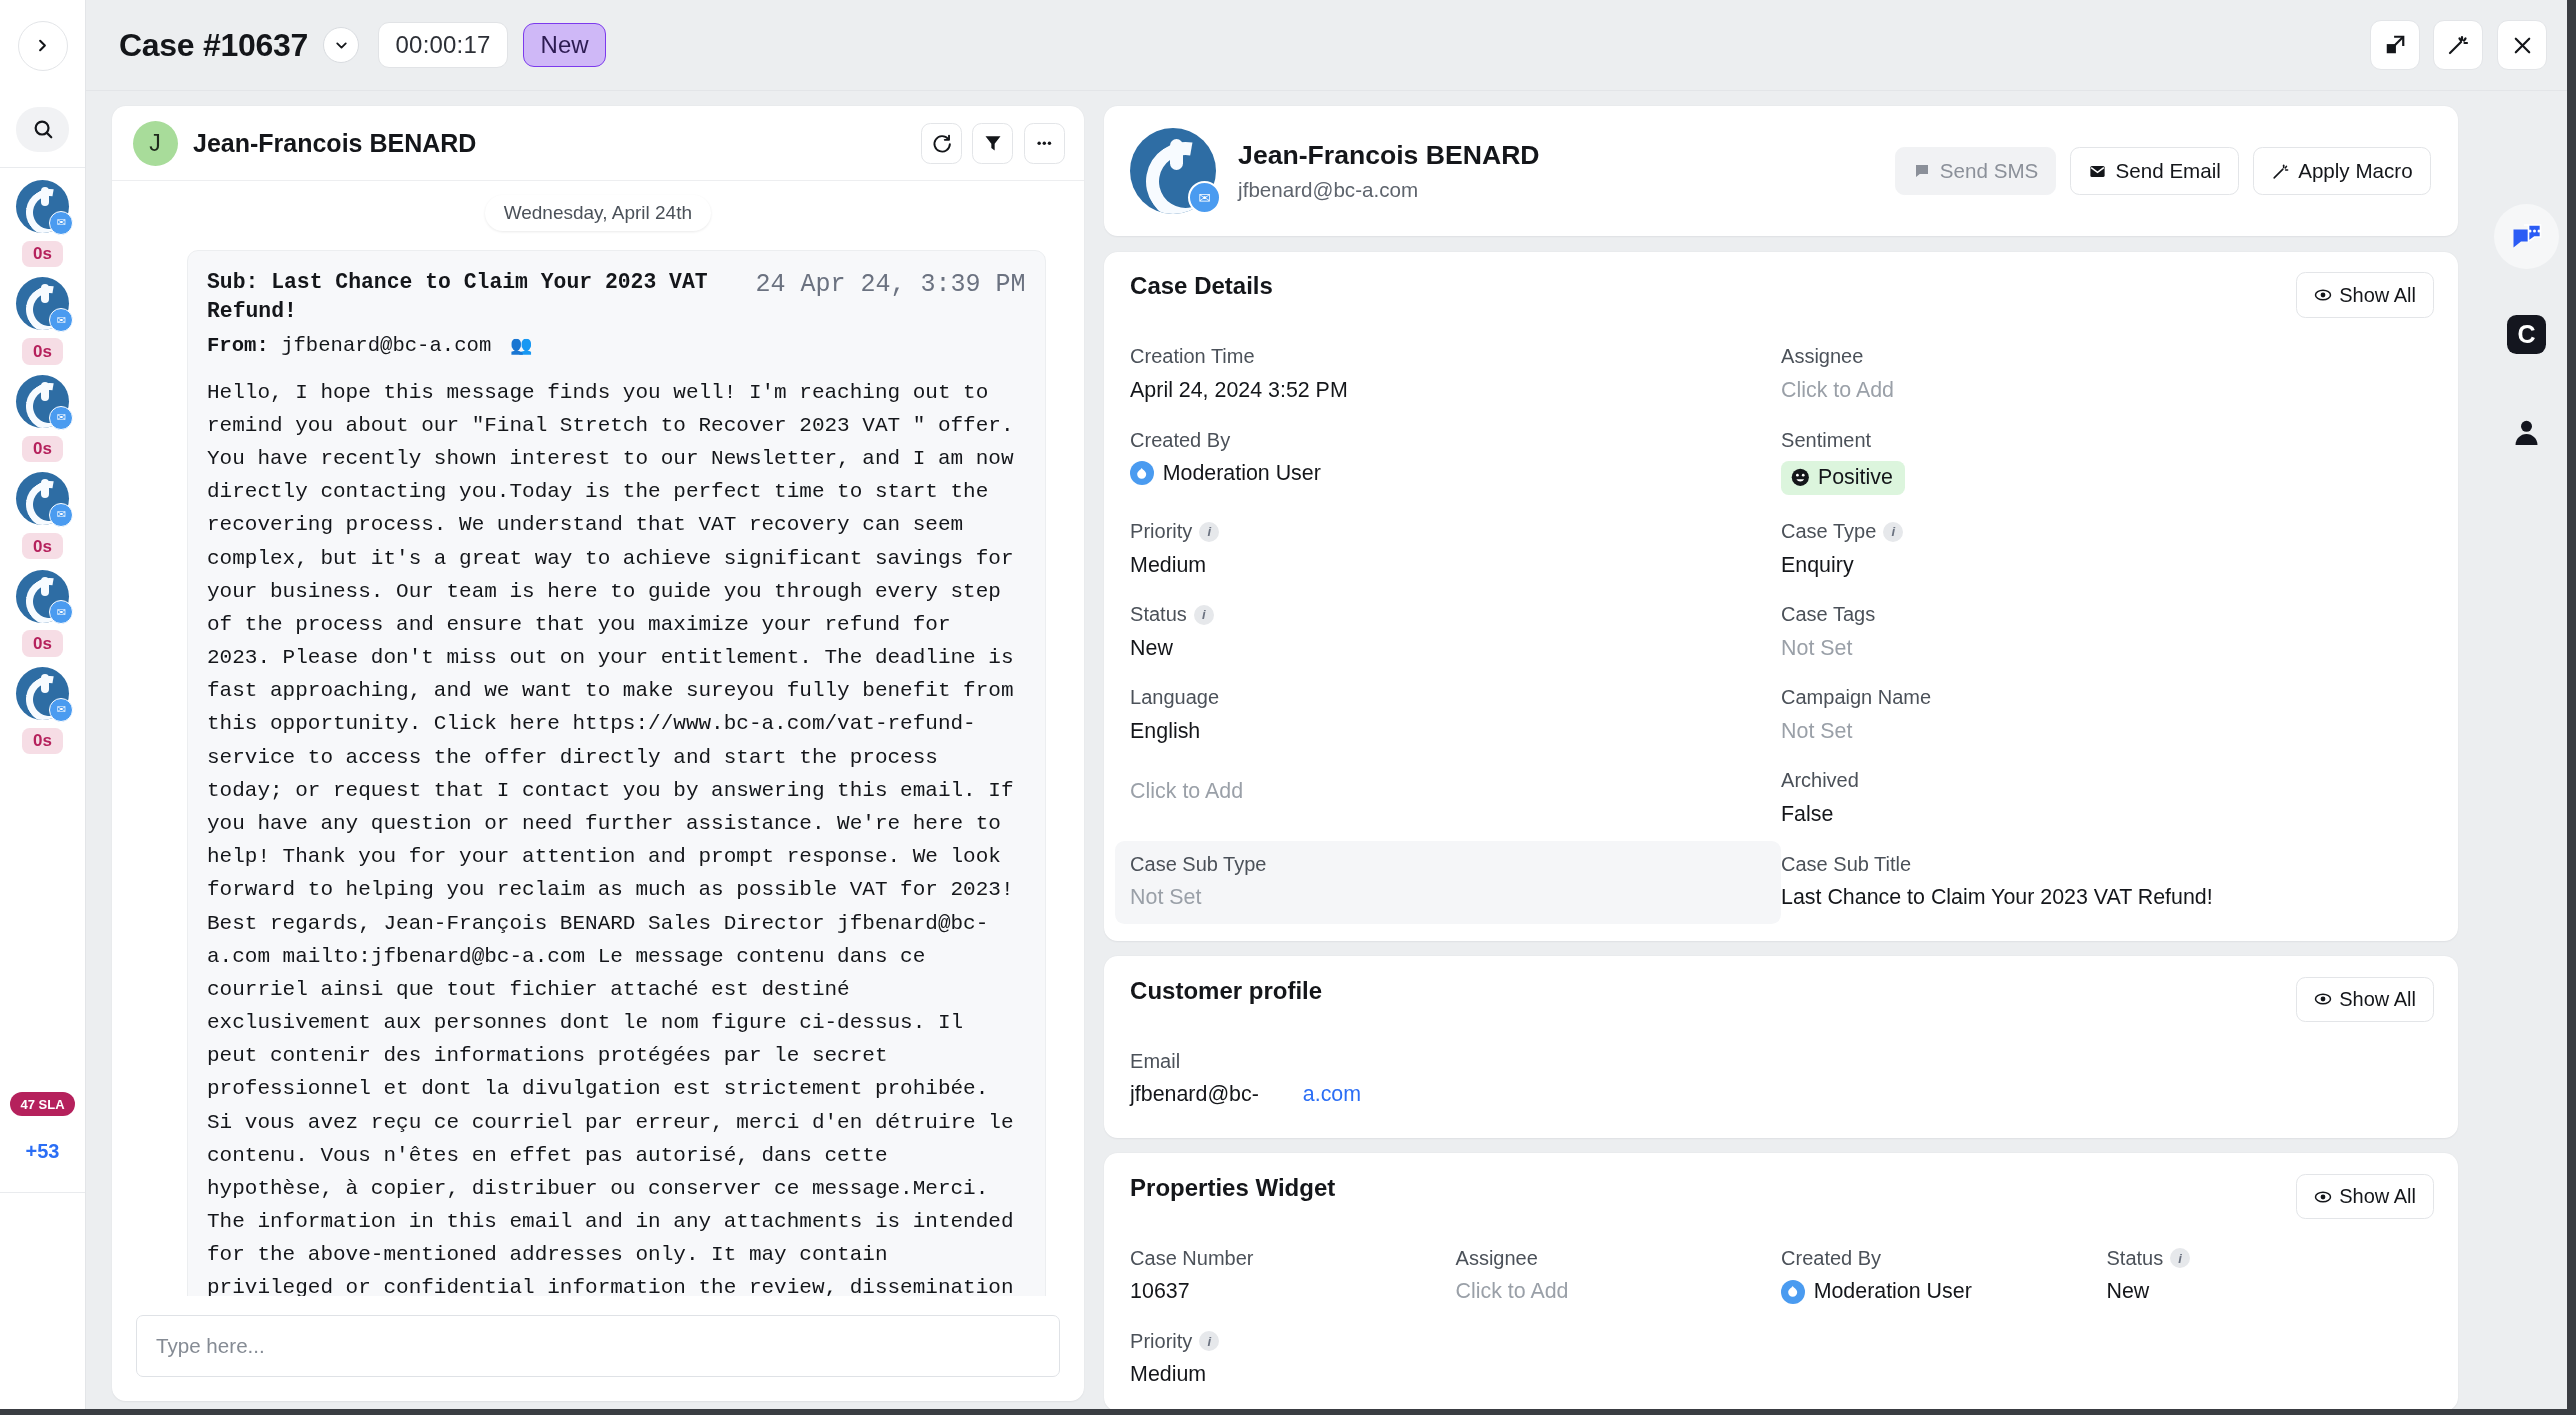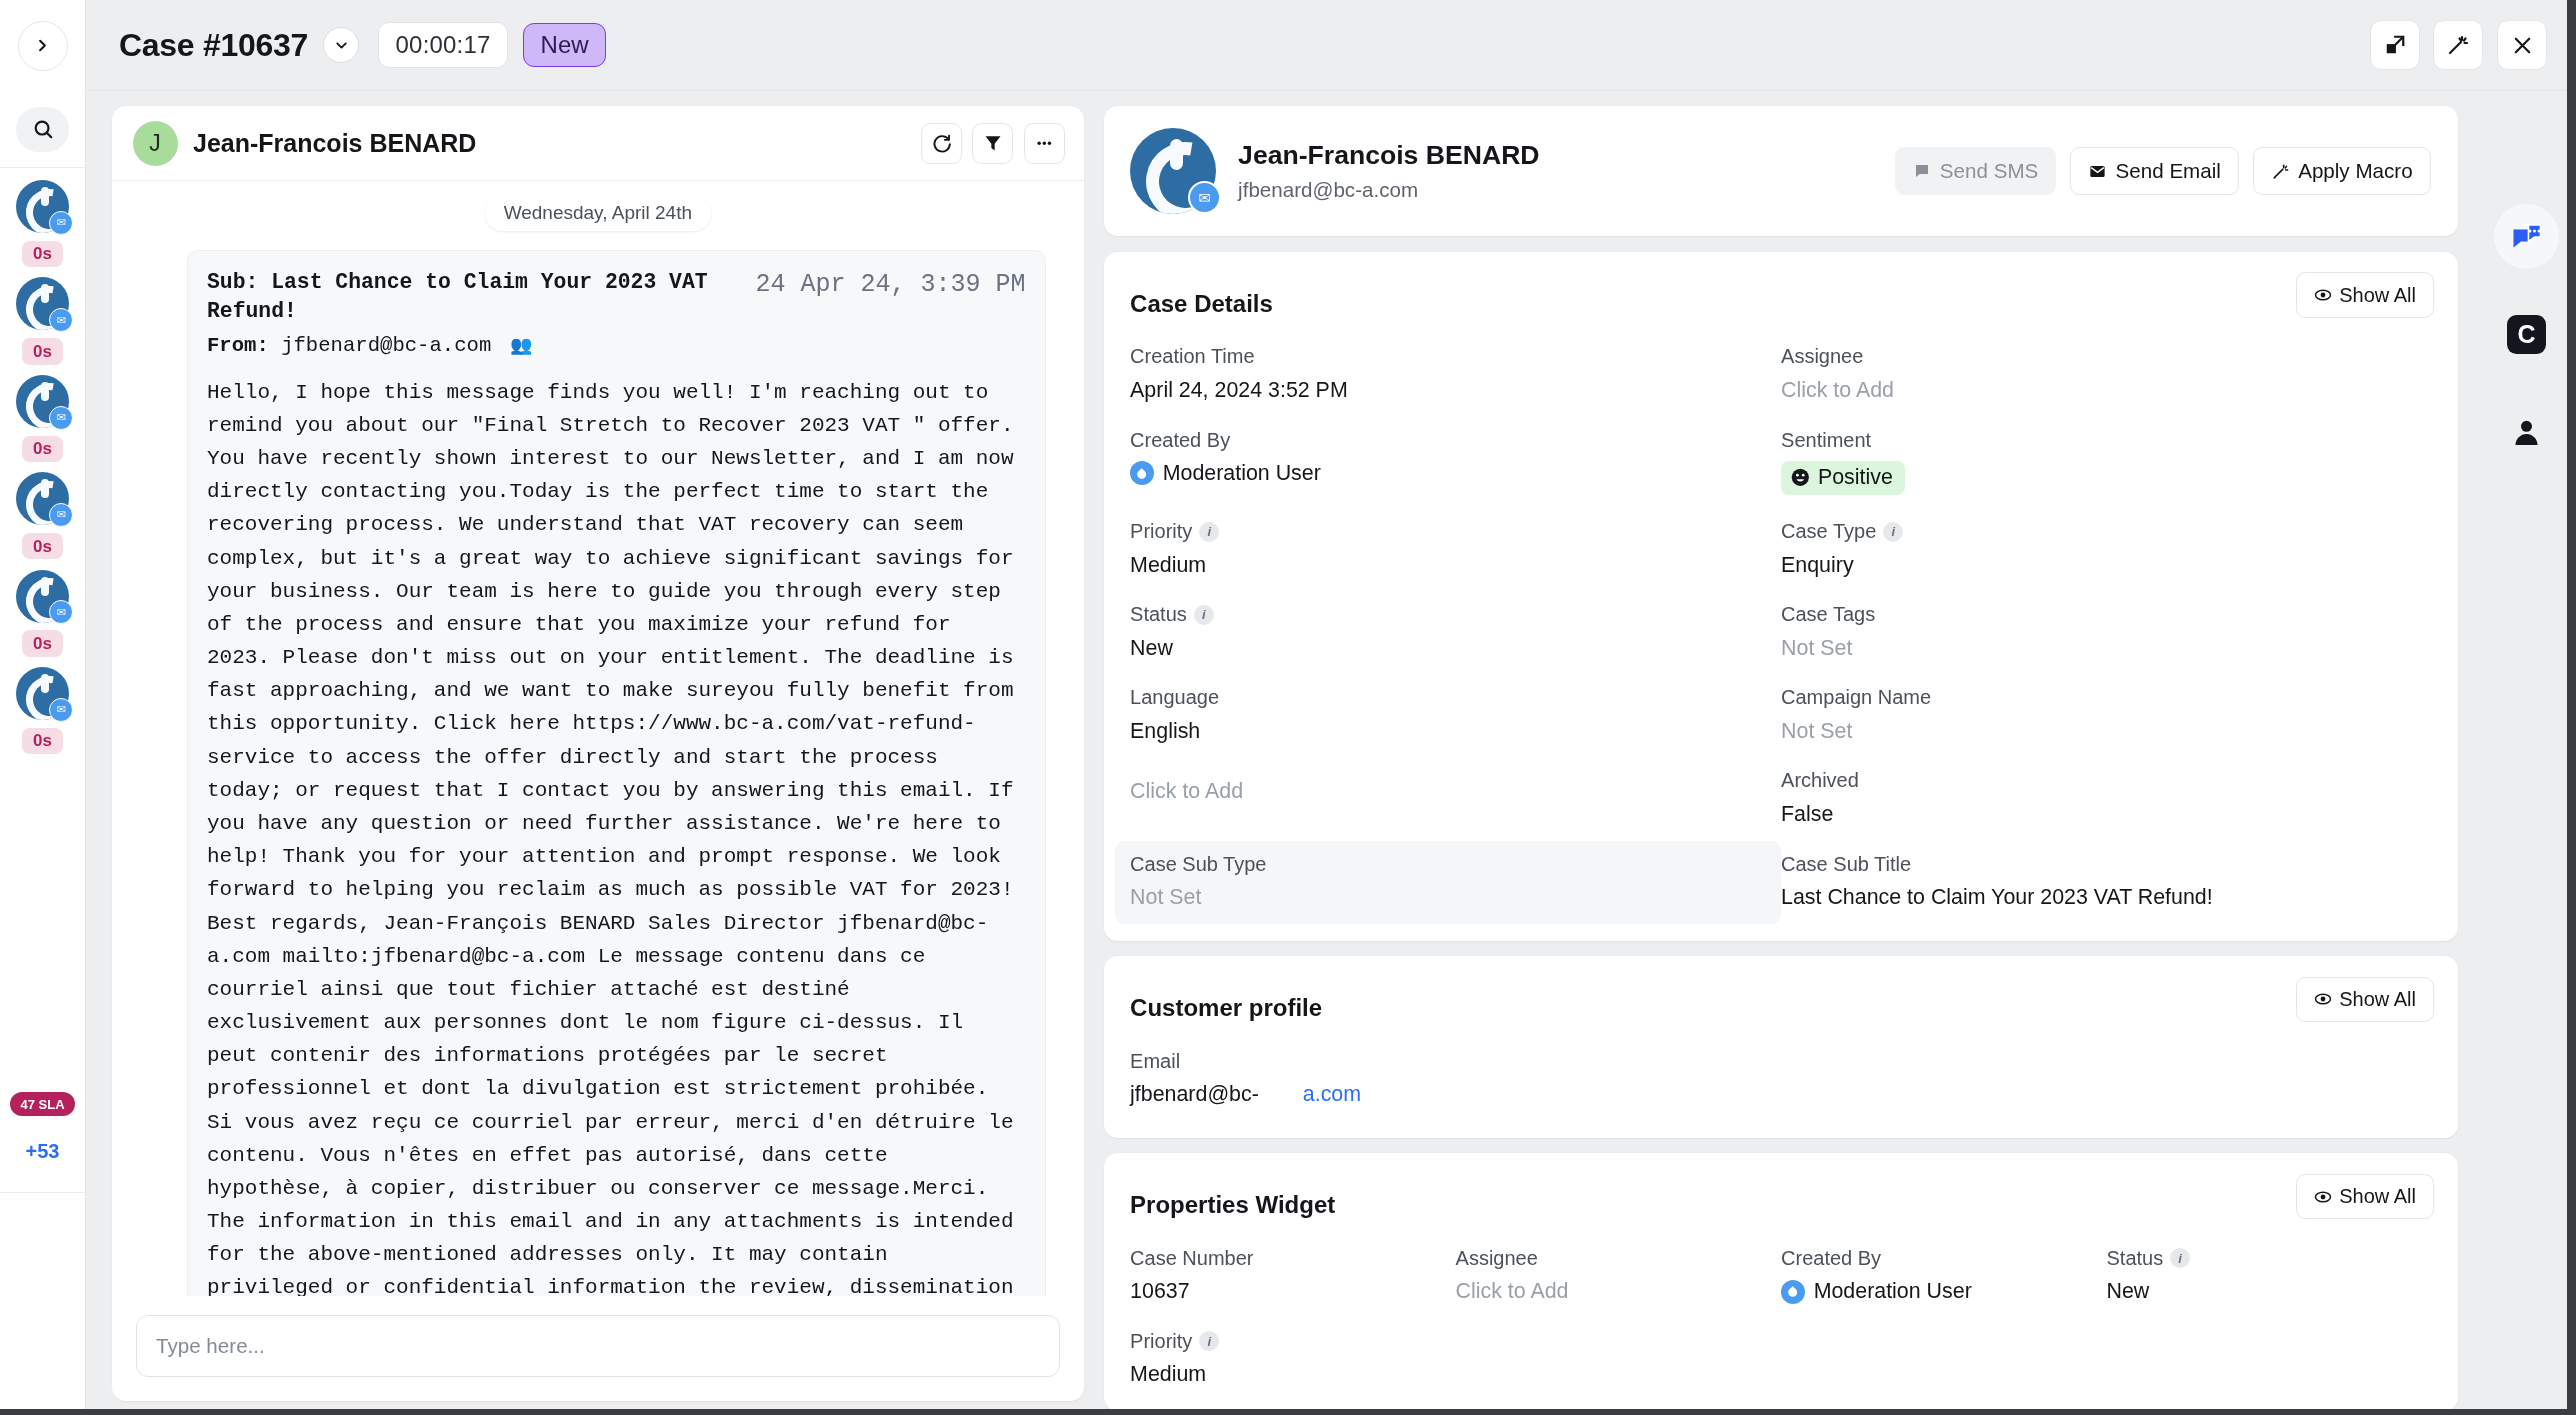--- a/index.html
+++ b/index.html
@@ -150,21 +150,21 @@
   .msg-time { font-size: 25px; color: #6b7280; white-space: nowrap; padding-top: 2.6px; }
   .msg-from { margin-top: 7.7px; font-size: 20.6px; color: #14161a; }
   .msg-from b { font-weight: 700; }
   .msg-from .ppl { margin-left: 6.9px; font-size: 18px; }
   .msg-body {
     margin-top: 19px; font-size: 21px; line-height: 1.58; color: #14161a;
     word-break: break-word; text-align: left;
   }
   .composer-wrap { flex: none; padding: 19px 24px 24px 24px; }
   .composer {
-    width: 100%; height: 62px; border: 0.9px solid #dfe2e6; border-radius: 12px;
+    width: 100%; height: 62px; border: 0.9px solid #dfe2e6; border-radius: 7px;
     background: #fff; font-family: "Liberation Sans", sans-serif;
     font-size: 20.6px; color: #14161a; padding: 0 19px;
   }
   .composer::placeholder { color: #858b94; }
 
   
   .detail-col {
     flex: 1; min-width: 0; padding: 15.4px 19px 0 5.1px;
     overflow: hidden; display: flex; flex-direction: column; gap: 15.4px;
   }
@@ -204,21 +204,21 @@
     display: flex; align-items: center; gap: 8.6px;
     border: 0.9px solid #e3e5e8; background: #fff; border-radius: 9.4px;
     padding: 11px 17px; font-size: 20.6px; color: #14161a; cursor: pointer;
     margin-left: 13.7px; white-space: nowrap;
     font-family: "Liberation Sans", sans-serif;
   }
   .act-btn.disabled { background: #f1f2f4; color: #8b9099; border-color: #f1f2f4; }
 
   
   .sec-head {
-    display: flex; align-items: flex-end; padding: 20.6px 24px 6.9px 26px;
+    display: flex; align-items: flex-start; padding: 20.6px 24px 6.9px 26px;
   }
   .sec-title { font-size: 24px; font-weight: 700; color: #14161a; }
   .sec-spacer { flex: 1; }
   .show-all {
     display: flex; align-items: center; gap: 7.7px;
     border: 0.9px solid #e3e5e8; background: #fff; border-radius: 9.4px;
     padding: 10.3px 17px; font-size: 20px; color: #14161a; cursor: pointer;
     font-family: "Liberation Sans", sans-serif;
   }
   .grid2 { display: grid; grid-template-columns: 1fr 1fr; padding: 8.6px 26px 17px 26px; }

